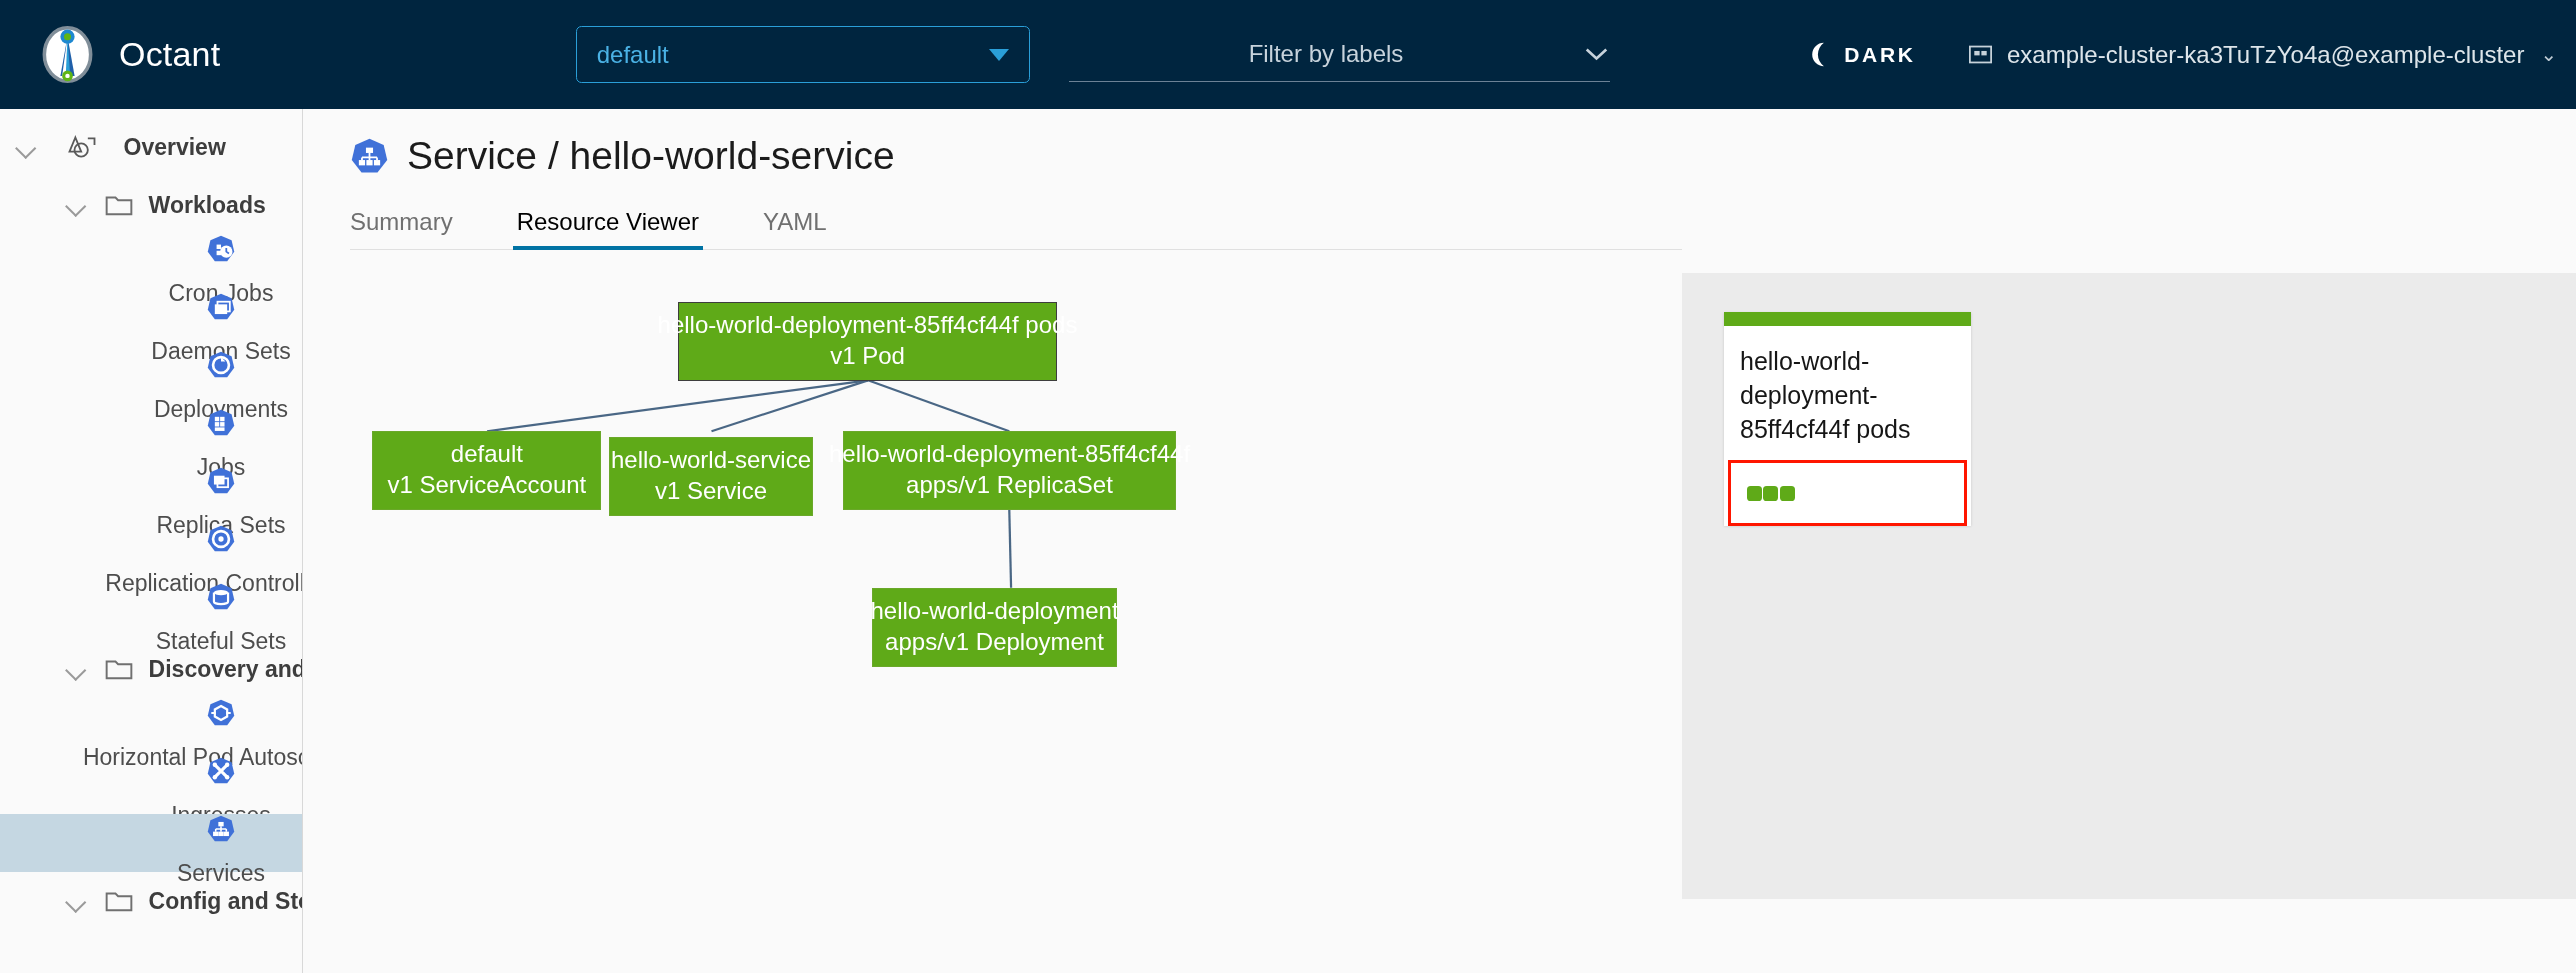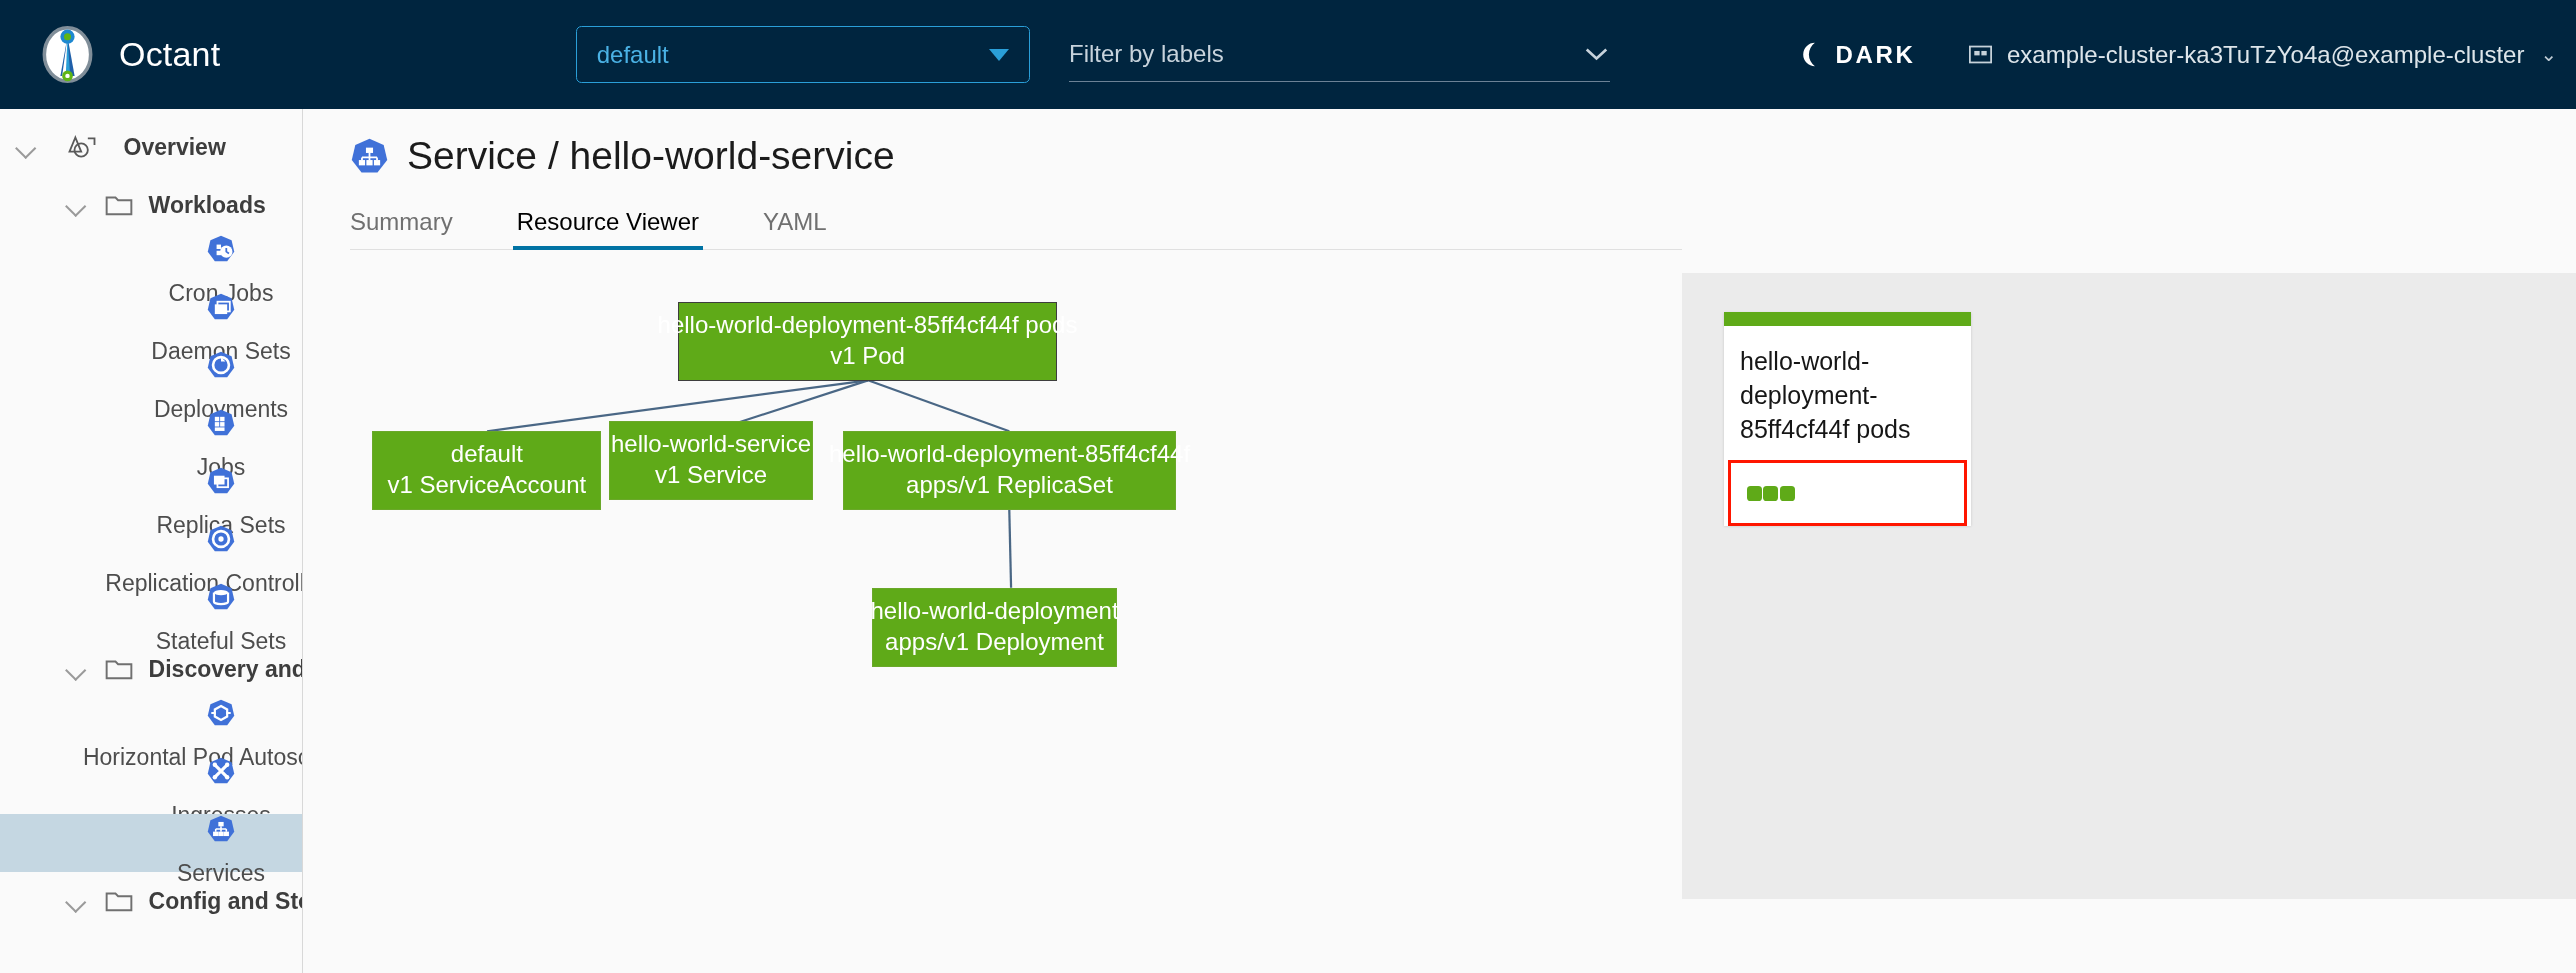--- a/index.html
+++ b/index.html
@@ -36,25 +36,25 @@
   .ns-select-value { color: #4ab2e5; font-size: 24px; flex: 1; }
   .ns-caret { width: 0; height: 0; border-left: 10.7px solid transparent; border-right: 10.7px solid transparent; border-top: 12.5px solid #2a9fd8; }
 
   .label-filter {
     width: 541px; height: 55px;
     border-bottom: 1.8px solid #6c8296;
     display: flex; align-items: center;
     margin-left: 39px;
     flex: 0 0 auto;
   }
-  .label-filter-text { color: #c7d3dc; font-size: 24px; flex: 1; }
+  .label-filter-text { color: #c7d3dc; font-size: 24px; flex: 1; text-align: center; }
 
   .header-right { margin-left: auto; display: flex; align-items: center; gap: 52px; }
   .dark-toggle { display: flex; align-items: center; gap: 12.5px; color: #ffffff; }
-  .dark-label { font-size: 24px; font-weight: bold; letter-spacing: 2.7px; }
+  .dark-label { font-size: 21px; font-weight: bold; letter-spacing: 2.7px; }
   .cluster-select { display: flex; align-items: center; gap: 14.3px; color: #dde5ea; font-size: 24px; }
   .cluster-caret { font-size: 19.7px; color: #c0cdd6; margin-left: 1.8px; }
 
   
   .body-wrap { display: flex; height: 864px; }
 
   
   .sidebar {
     width: 303px; flex: 0 0 303px;
     background: #fafafa;
@@ -375,21 +375,21 @@
               <line x1="737" y1="265" x2="739" y2="352" stroke="#4a6785" stroke-width="2.5"></line>
             </svg>
             <div class="node" style="left: 328px; top: 29px; width: 379px; height: 79px; background: rgb(95, 170, 24);">
               <div class="node-line">hello-world-deployment-85ff4cf44f pods</div>
               <div class="node-line">v1 Pod</div>
             </div>
             <div class="node plain" style="left: 22.4px; top: 158px; width: 229px; height: 79px; background: rgb(95, 170, 24);">
               <div class="node-line">default</div>
               <div class="node-line">v1 ServiceAccount</div>
             </div>
-            <div class="node plain" style="left: 259px; top: 148px; width: 204px; height: 79px; background: rgb(95, 170, 24);">
+            <div class="node plain" style="left: 259px; top: 164px; width: 204px; height: 79px; background: rgb(95, 170, 24);">
               <div class="node-line">hello-world-service</div>
               <div class="node-line">v1 Service</div>
             </div>
             <div class="node plain" style="left: 493px; top: 158px; width: 333px; height: 79px; background: rgb(95, 170, 24);">
               <div class="node-line">hello-world-deployment-85ff4cf44f</div>
               <div class="node-line">apps/v1 ReplicaSet</div>
             </div>
             <div class="node plain" style="left: 522px; top: 315px; width: 245px; height: 79px; background: rgb(95, 170, 24);">
               <div class="node-line">hello-world-deployment</div>
               <div class="node-line">apps/v1 Deployment</div>

